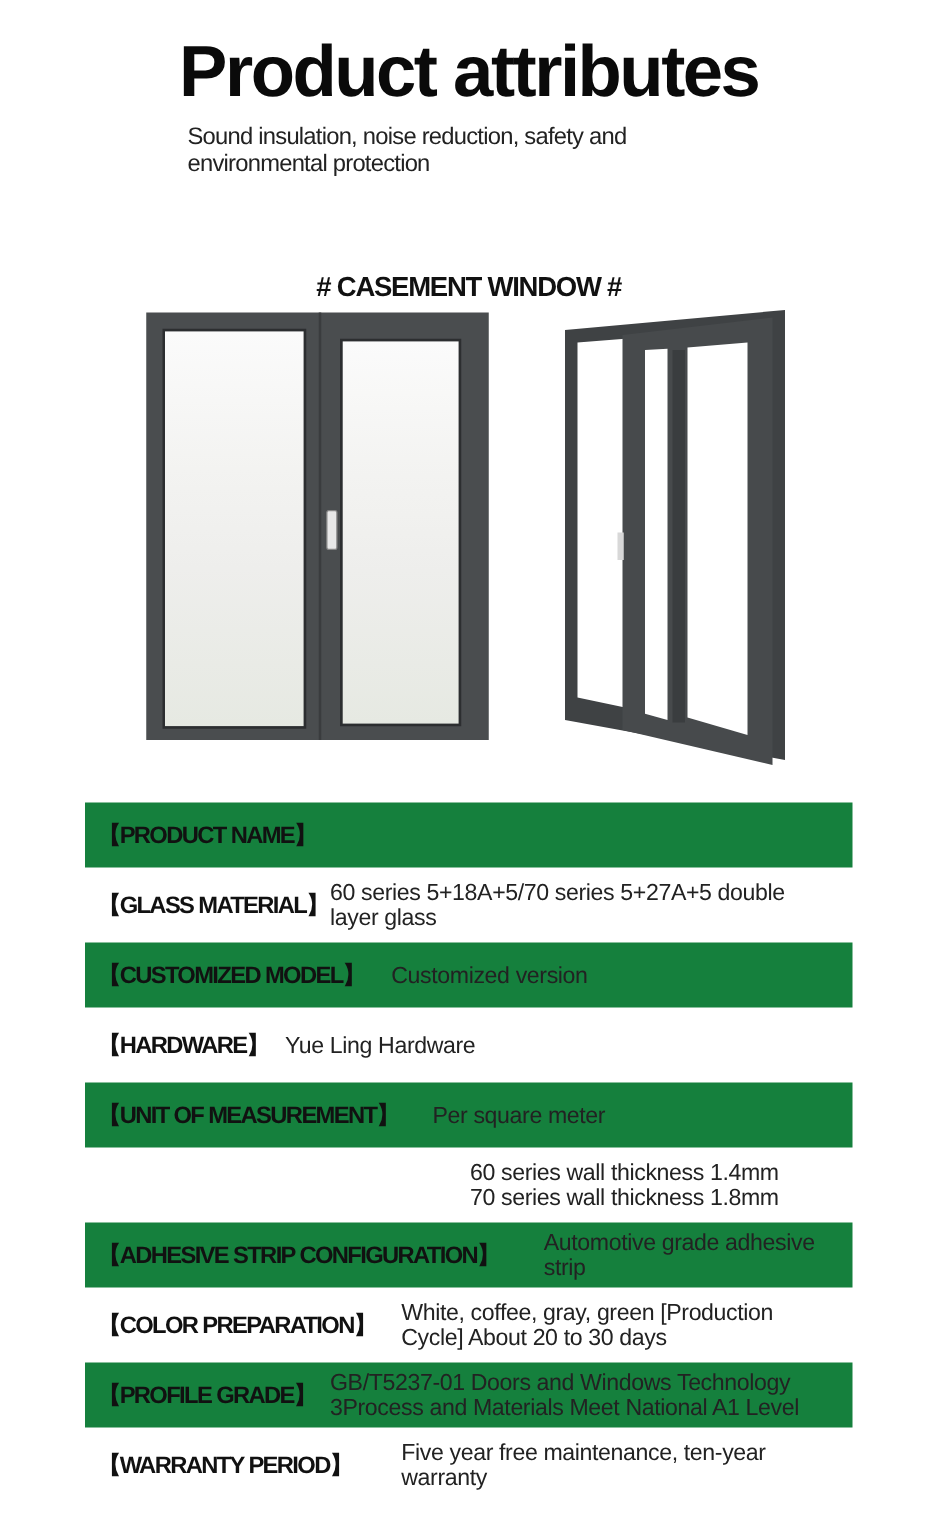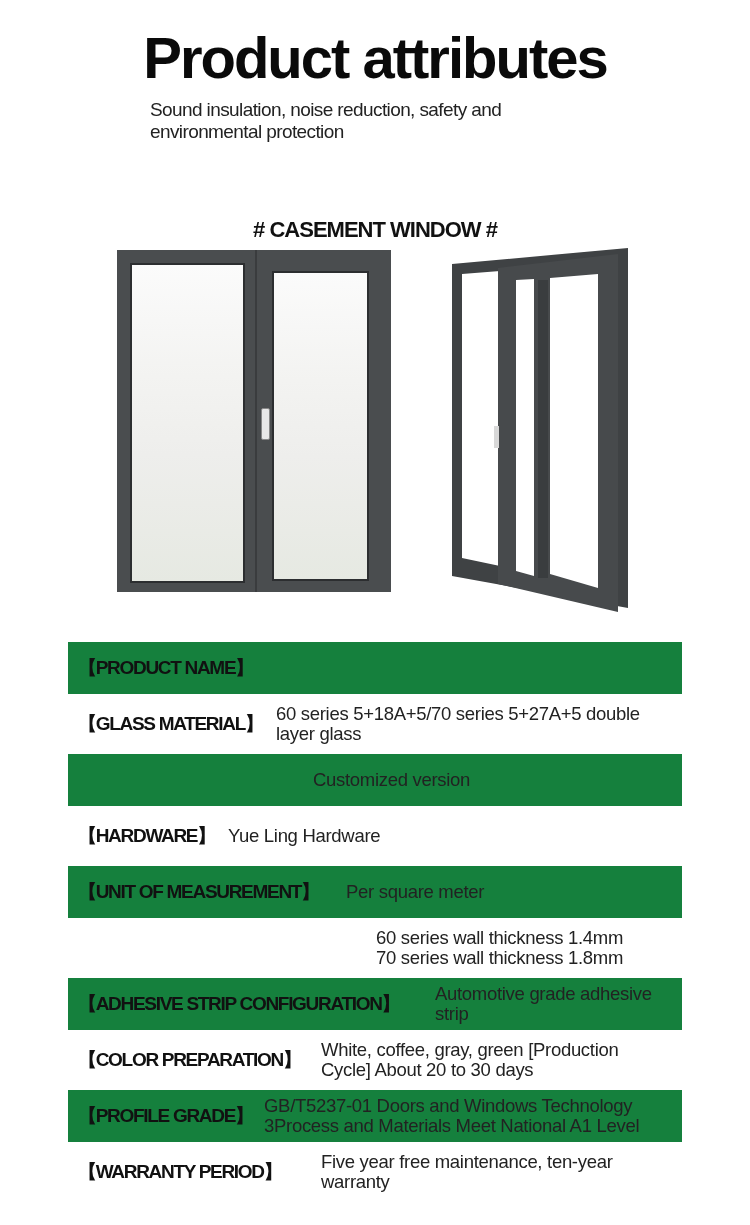--- a/index.html
+++ b/index.html
@@ -58,24 +58,25 @@
     <rect x="88" y="34" width="10" height="298" fill="#3a3d3f"></rect>
     <rect x="44" y="180" width="5" height="22" fill="#d8d8d8"></rect>
   </svg>
 </div>
 
 <div class="row shade" style="top:642px">
   <span class="lab">【PRODUCT NAME】</span>
 </div>
 <div class="row" style="top:698px">
   <span class="lab">【GLASS MATERIAL】</span>
-  <span class="val" style="left:208px">60 series 5+18A+5/70 series 5+27A+5 double
+  <span class="val" style="left:196px">60 series 5+18A+5/70 series 5+27A+5 double
 layer glass</span>
 </div>
 <div class="row shade" style="top:754px">
+  <span class="lab">【CUSTOMIZED MODEL】</span>
   <span class="val" style="left:245px">Customized version</span>
 </div>
 <div class="row" style="top:810px">
   <span class="lab">【HARDWARE】</span>
   <span class="val" style="left:160px">Yue Ling Hardware</span>
 </div>
 <div class="row shade" style="top:866px">
   <span class="lab">【UNIT OF MEASUREMENT】</span>
   <span class="val" style="left:278px">Per square meter</span>
 </div>

